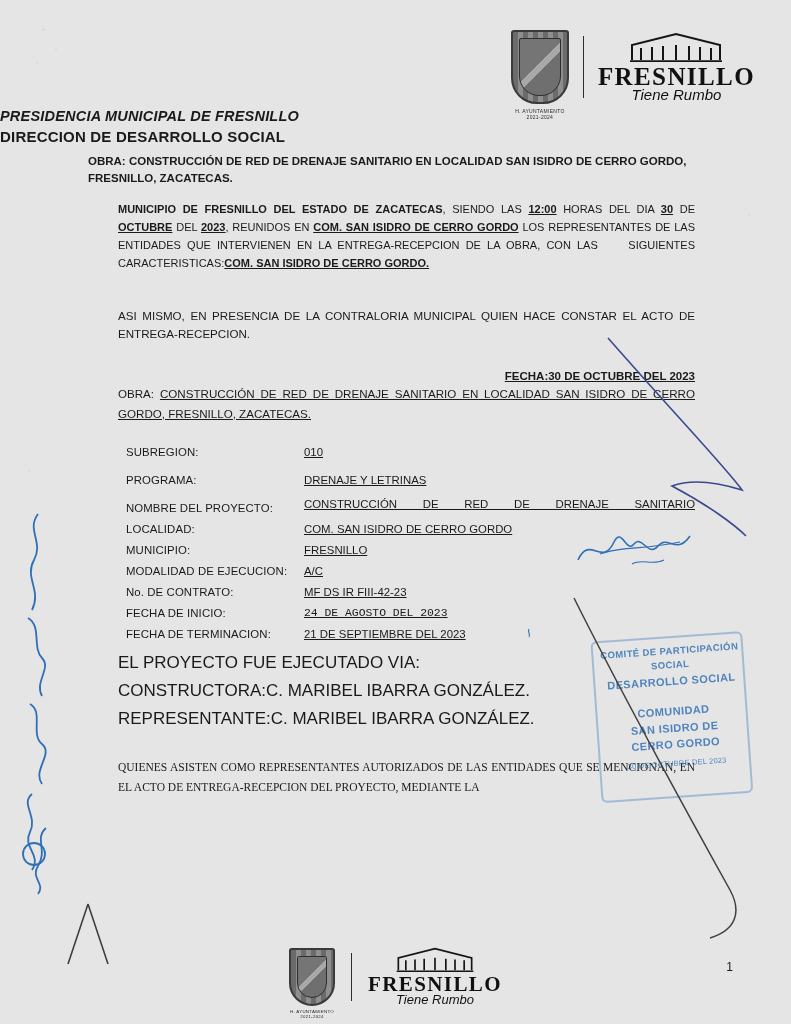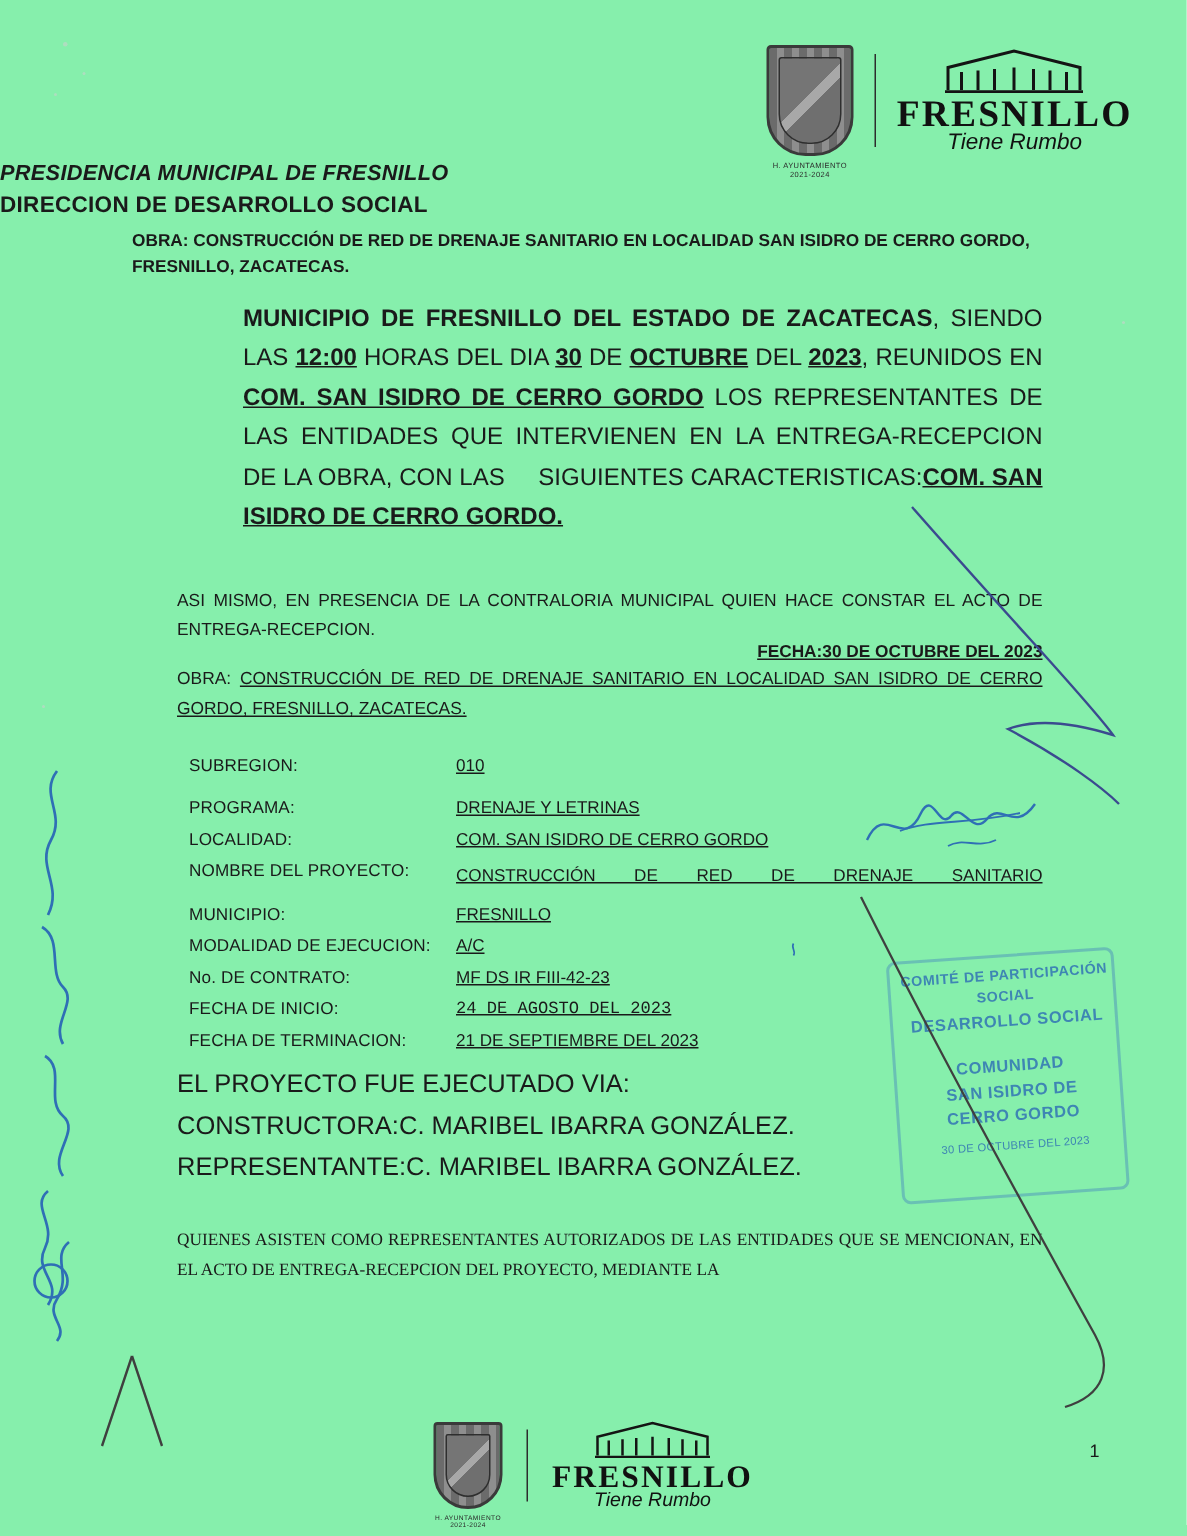--- a/index.html
+++ b/index.html
@@ -6,21 +6,21 @@
   body{
     width:791px;height:1024px;
     background:#ffffff;
     font-family:"Liberation Sans", sans-serif;
     color:#1a1a1a;
     position:relative;
     overflow:hidden;
   }
   .page{
     position:absolute;inset:0;
-    background:#86efac;
+    background:#e5e5e5;
   }
   
   .speck{position:absolute;background:#cfcfcf;border-radius:50%;opacity:.55;}
 
   
   .header-logos{
     position:absolute;top:30px;right:36px;
     display:flex;align-items:center;gap:14px;
   }
   .crest{width:58px;height:74px;position:relative;}
@@ -69,45 +69,46 @@
   .t3{
     font-size:11.5px;font-weight:700;margin-top:8px;line-height:1.5;
     padding:0 88px;
   }
 
   
   .body{
     position:absolute;left:118px;right:96px;top:200px;
   }
   .para-main{
-    font-size:16px;line-height:1.65;text-align:justify;margin-left:44px;
+    font-size:11px;line-height:1.65;text-align:justify;
   }
   .para-main b{font-weight:700;}
   .u{text-decoration:underline;}
   .bu{font-weight:700;text-decoration:underline;}
 
   .para-2{
     font-size:11.6px;line-height:1.6;margin-top:34px;text-align:justify;
   }
   .acta-title{
     text-align:center;font-size:11.8px;margin-top:30px;letter-spacing:.2px;
   }
   .fecha{
     text-align:right;font-size:11.5px;font-weight:700;text-decoration:underline;
+    margin-top:26px;
   }
   .obra-line{
     font-size:11.6px;line-height:1.72;margin-top:2px;text-align:justify;
   }
 
   
   .fields{
     margin-top:22px;margin-left:8px;
     font-size:11.4px;
   }
-  .frow{display:flex;align-items:flex-start;margin-bottom:9px;}
+  .frow{display:flex;align-items:flex-end;margin-bottom:9px;}
   .flabel{width:178px;flex:0 0 178px;letter-spacing:.1px;}
   .fvalue{
     flex:1;text-decoration:underline;
   }
   .fvalue.just{
     text-align:justify;text-align-last:justify;
   }
   .fvalue.two{line-height:1.75;}
 
   .via{
@@ -222,27 +223,27 @@
         <div class="flabel">SUBREGION:</div>
         <div class="fvalue" style="flex:0 0 auto;">010</div>
       </div>
 
       <div class="frow" style="margin-top:16px;">
         <div class="flabel">PROGRAMA:</div>
         <div class="fvalue" style="flex:0 0 auto;">DRENAJE Y LETRINAS</div>
       </div>
 
       <div class="frow">
+        <div class="flabel">NOMBRE DEL PROYECTO:</div>
+        <div class="fvalue two just">CONSTRUCCIÓN DE RED DE DRENAJE SANITARIO</div>
+      </div>
+
+      <div class="frow">
         <div class="flabel">LOCALIDAD:</div>
         <div class="fvalue" style="flex:0 0 auto;">COM. SAN ISIDRO DE CERRO GORDO</div>
-      </div>
-
-      <div class="frow">
-        <div class="flabel">NOMBRE DEL PROYECTO:</div>
-        <div class="fvalue two just">CONSTRUCCIÓN DE RED DE DRENAJE SANITARIO</div>
       </div>
 
       <div class="frow">
         <div class="flabel">MUNICIPIO:</div>
         <div class="fvalue" style="flex:0 0 auto;">FRESNILLO</div>
       </div>
 
       <div class="frow">
         <div class="flabel">MODALIDAD DE EJECUCION:</div>
         <div class="fvalue" style="flex:0 0 auto;">A/C</div>

